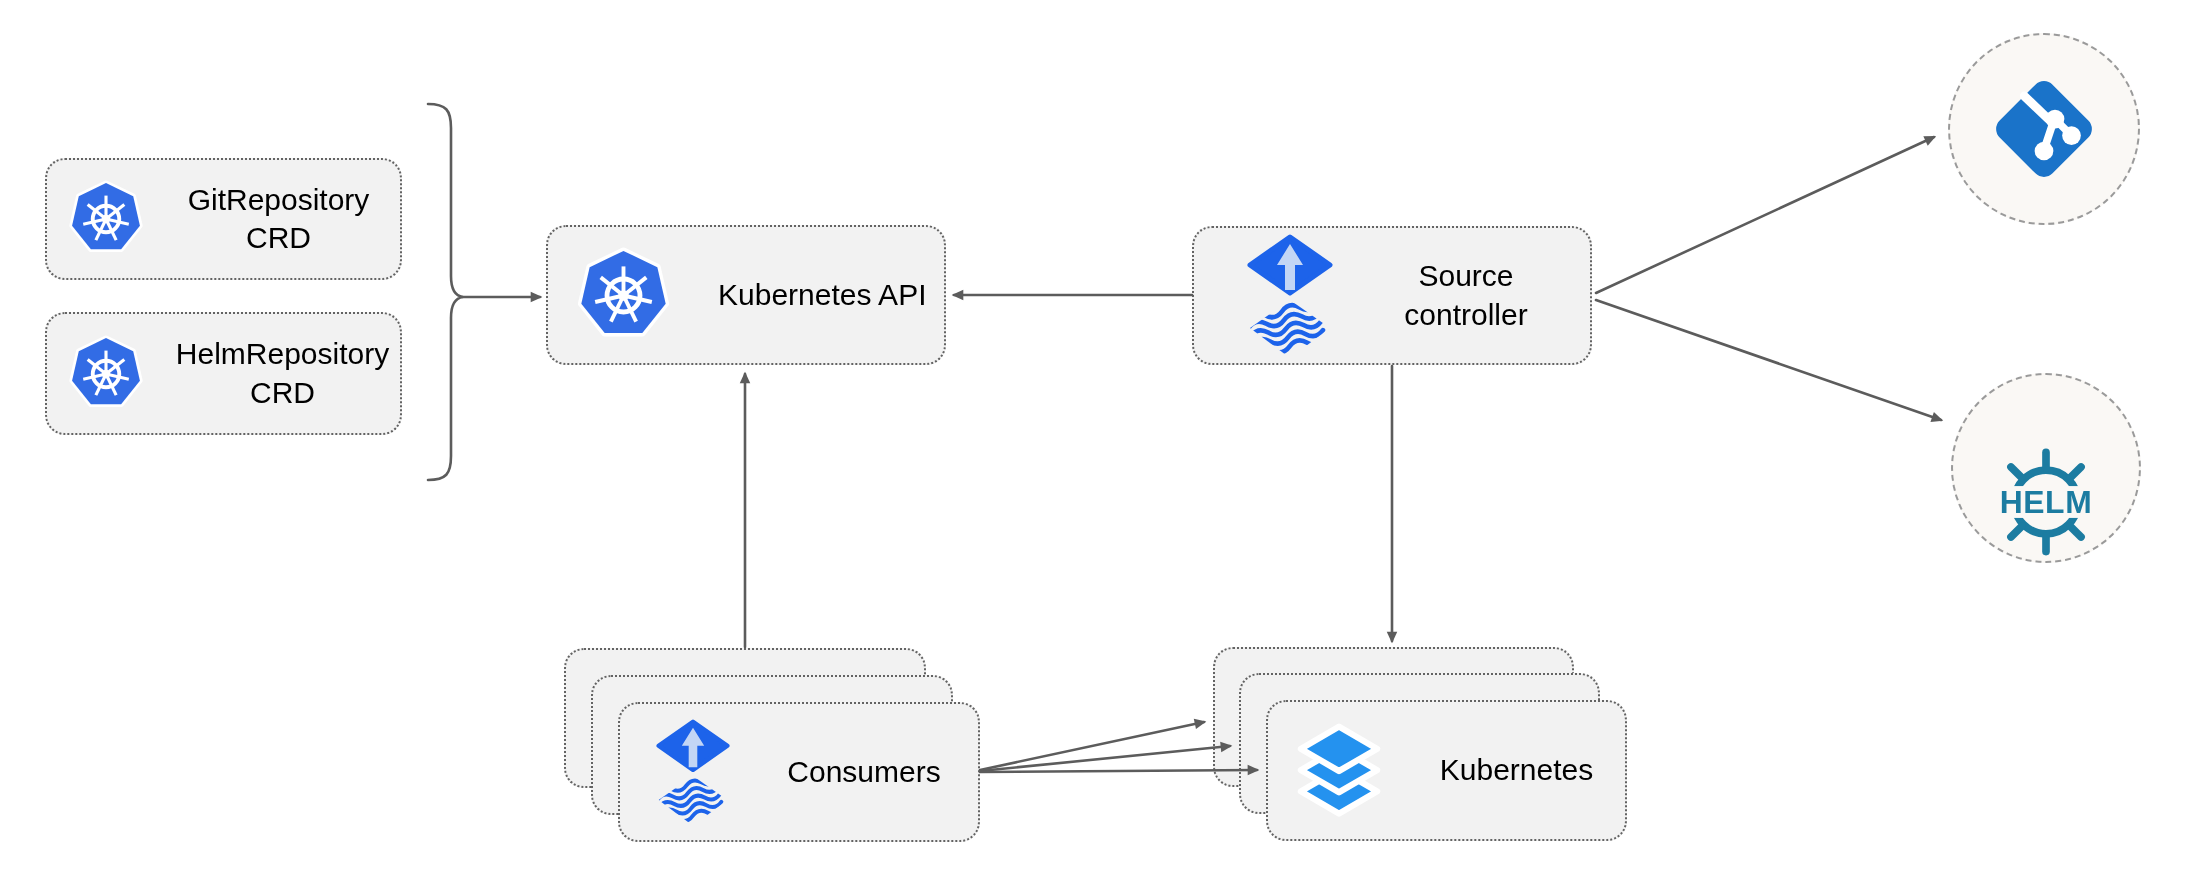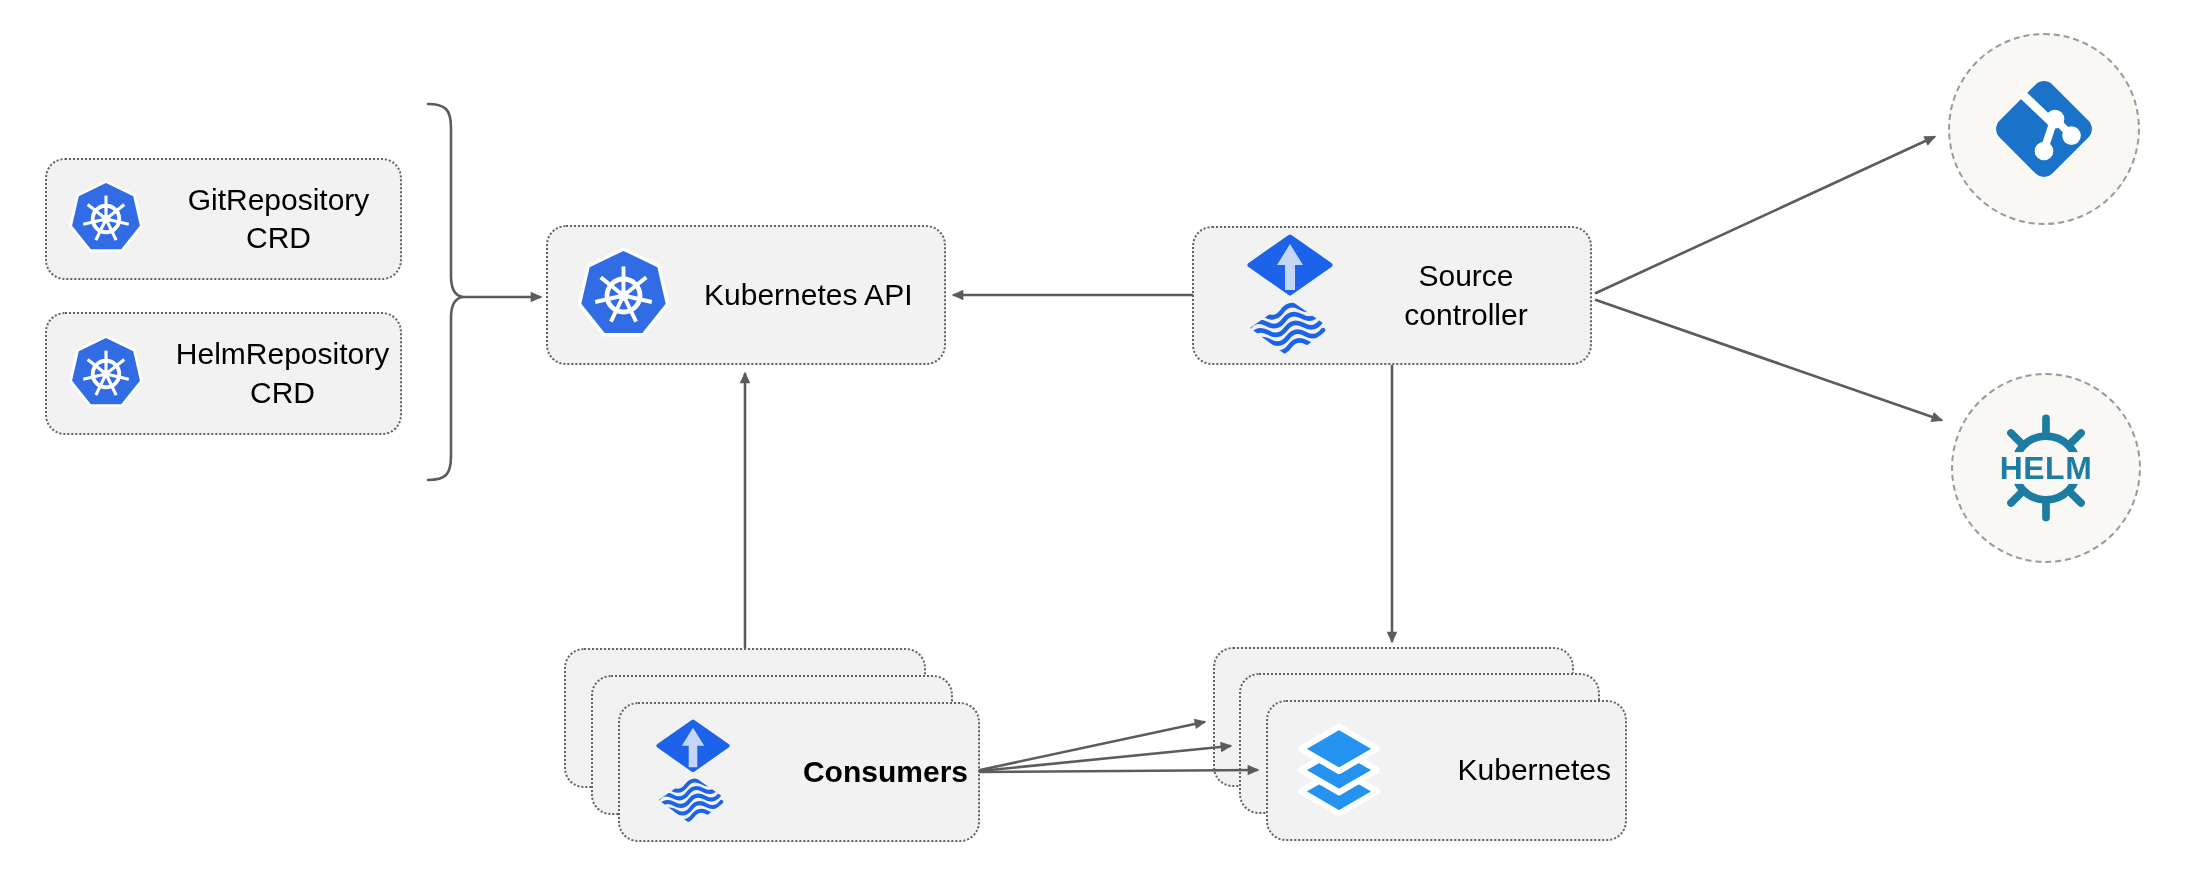--- a/index.html
+++ b/index.html
@@ -4,21 +4,21 @@
 <style>
   html,body{margin:0;padding:0;background:#ffffff;}
   .canvas{
     position:relative;width:2198px;height:878px;background:#ffffff;
     font-family:"Liberation Sans",sans-serif;color:#000;overflow:hidden;
   }
   .node{
     position:absolute;background:#f2f2f2;border:2.6px dotted #636363;
     border-radius:20px;box-sizing:border-box;display:flex;align-items:center;
   }
-  .node .label{font-size:30px;line-height:1.28;text-align:right;color:#000;}
+  .node .label{font-size:30px;line-height:1.28;text-align:center;color:#000;}
   .label-col{flex:1;display:flex;flex-direction:column;align-items:center;}
   .circle-node{
     position:absolute;background:#faf8f5;border:2.6px dashed #9a9a9a;
     border-radius:50%;box-sizing:border-box;display:flex;align-items:center;justify-content:center;
   }
   .overlay{position:absolute;left:0;top:0;z-index:20;pointer-events:none;}
   .z1{z-index:1}.z2{z-index:2}.z3{z-index:3}
   svg{display:block;}
 </style>
 </head>
@@ -85,21 +85,21 @@
         </g>
         <circle cx="50" cy="50" r="5.5" fill="#ffffff"></circle>
       </svg>
     </span>
     <span class="label label-col">
       <span>HelmRepository</span>
       <span>CRD</span>
     </span>
   </div>
 
-  <div class="node" style="left:546px;top:225px;width:400px;height:140px;padding-left:27px;gap:32px;">
+  <div class="node" style="left:546px;top:225px;width:400px;height:140px;padding-left:27px;gap:46px;">
     <span>
       <svg width="97" height="97" viewBox="0 0 100 100">
         <polygon points="50,4 84.9,20.8 93.5,58.5 69.4,88.7 30.6,88.7 6.5,58.5 15.1,20.8" fill="#326ce5" stroke="#ffffff" stroke-width="7" stroke-linejoin="round" paint-order="stroke"></polygon>
         <g stroke="#ffffff" fill="none" stroke-width="4">
           <line x1="50" y1="50" x2="50" y2="20"></line>
             <line x1="50" y1="50" x2="73.5" y2="31.3"></line>
           <line x1="50" y1="50" x2="79.2" y2="56.7"></line>
             <line x1="50" y1="50" x2="63" y2="77"></line>
           <line x1="50" y1="50" x2="37" y2="77"></line>
             <line x1="50" y1="50" x2="20.8" y2="56.7"></line>
@@ -151,21 +151,21 @@
           <g stroke="#1d63ea" stroke-width="4.6" fill="none" stroke-linecap="round" transform="rotate(-12 50 95)">
             <path d="M10,76 q9,-8 18,0 t18,0 t18,0 t18,0"></path>
             <path d="M10,85 q9,-8 18,0 t18,0 t18,0 t18,0"></path>
             <path d="M10,94 q9,-8 18,0 t18,0 t18,0 t18,0"></path>
             <path d="M10,103 q9,-8 18,0 t18,0 t18,0 t18,0"></path>
             <path d="M10,112 q9,-8 18,0 t18,0 t18,0 t18,0"></path>
           </g>
         </g>
       </svg>
     </span>
-    <span class="label" style="flex:1;margin-right:10px;font-weight:bold;">Consumers</span>
+    <span class="label" style="flex:1;margin-right:10px;">Consumers</span>
   </div>
 
   <div class="node z1" style="left:1213px;top:647px;width:361px;height:140px;"></div>
   <div class="node z2" style="left:1239px;top:673px;width:361px;height:141px;"></div>
   <div class="node z3" style="left:1266px;top:700px;width:361px;height:141px;padding-left:24px;gap:36px;">
     <span>
       <svg width="94" height="100" viewBox="-3 -3 106 110">
         <g fill="#2492ef" stroke="#ffffff" stroke-width="7" stroke-linejoin="round">
           <polygon points="50,50 93,75 50,100 7,75"></polygon>
           <polygon points="50,26 93,51 50,76 7,51"></polygon>
@@ -187,21 +187,21 @@
         </g>
         <g fill="#ffffff">
           <circle cx="60" cy="41" r="8.5"></circle>
           <circle cx="75" cy="56" r="8.5"></circle>
           <circle cx="50" cy="70" r="8.5"></circle>
         </g>
       </svg>
     </span>
   </div>
 
-  <div class="circle-node" style="left:1951px;top:373px;width:190px;height:190px;">
+  <div class="circle-node" style="left:1951px;top:373px;width:190px;height:190px;align-items:flex-end;">
     <span>
       <svg width="118" height="118" viewBox="0 0 100 100">
         <g stroke="#1c7ca1" stroke-width="6.5" fill="none" stroke-linecap="round">
           <circle cx="50" cy="50" r="27"></circle>
           <line x1="50" y1="21" x2="50" y2="8"></line>
           <line x1="70.5" y1="29.5" x2="79.7" y2="20.3"></line>
           <line x1="79" y1="50" x2="92" y2="50"></line>
           <line x1="70.5" y1="70.5" x2="79.7" y2="79.7"></line>
           <line x1="50" y1="79" x2="50" y2="92"></line>
           <line x1="29.5" y1="70.5" x2="20.3" y2="79.7"></line>

